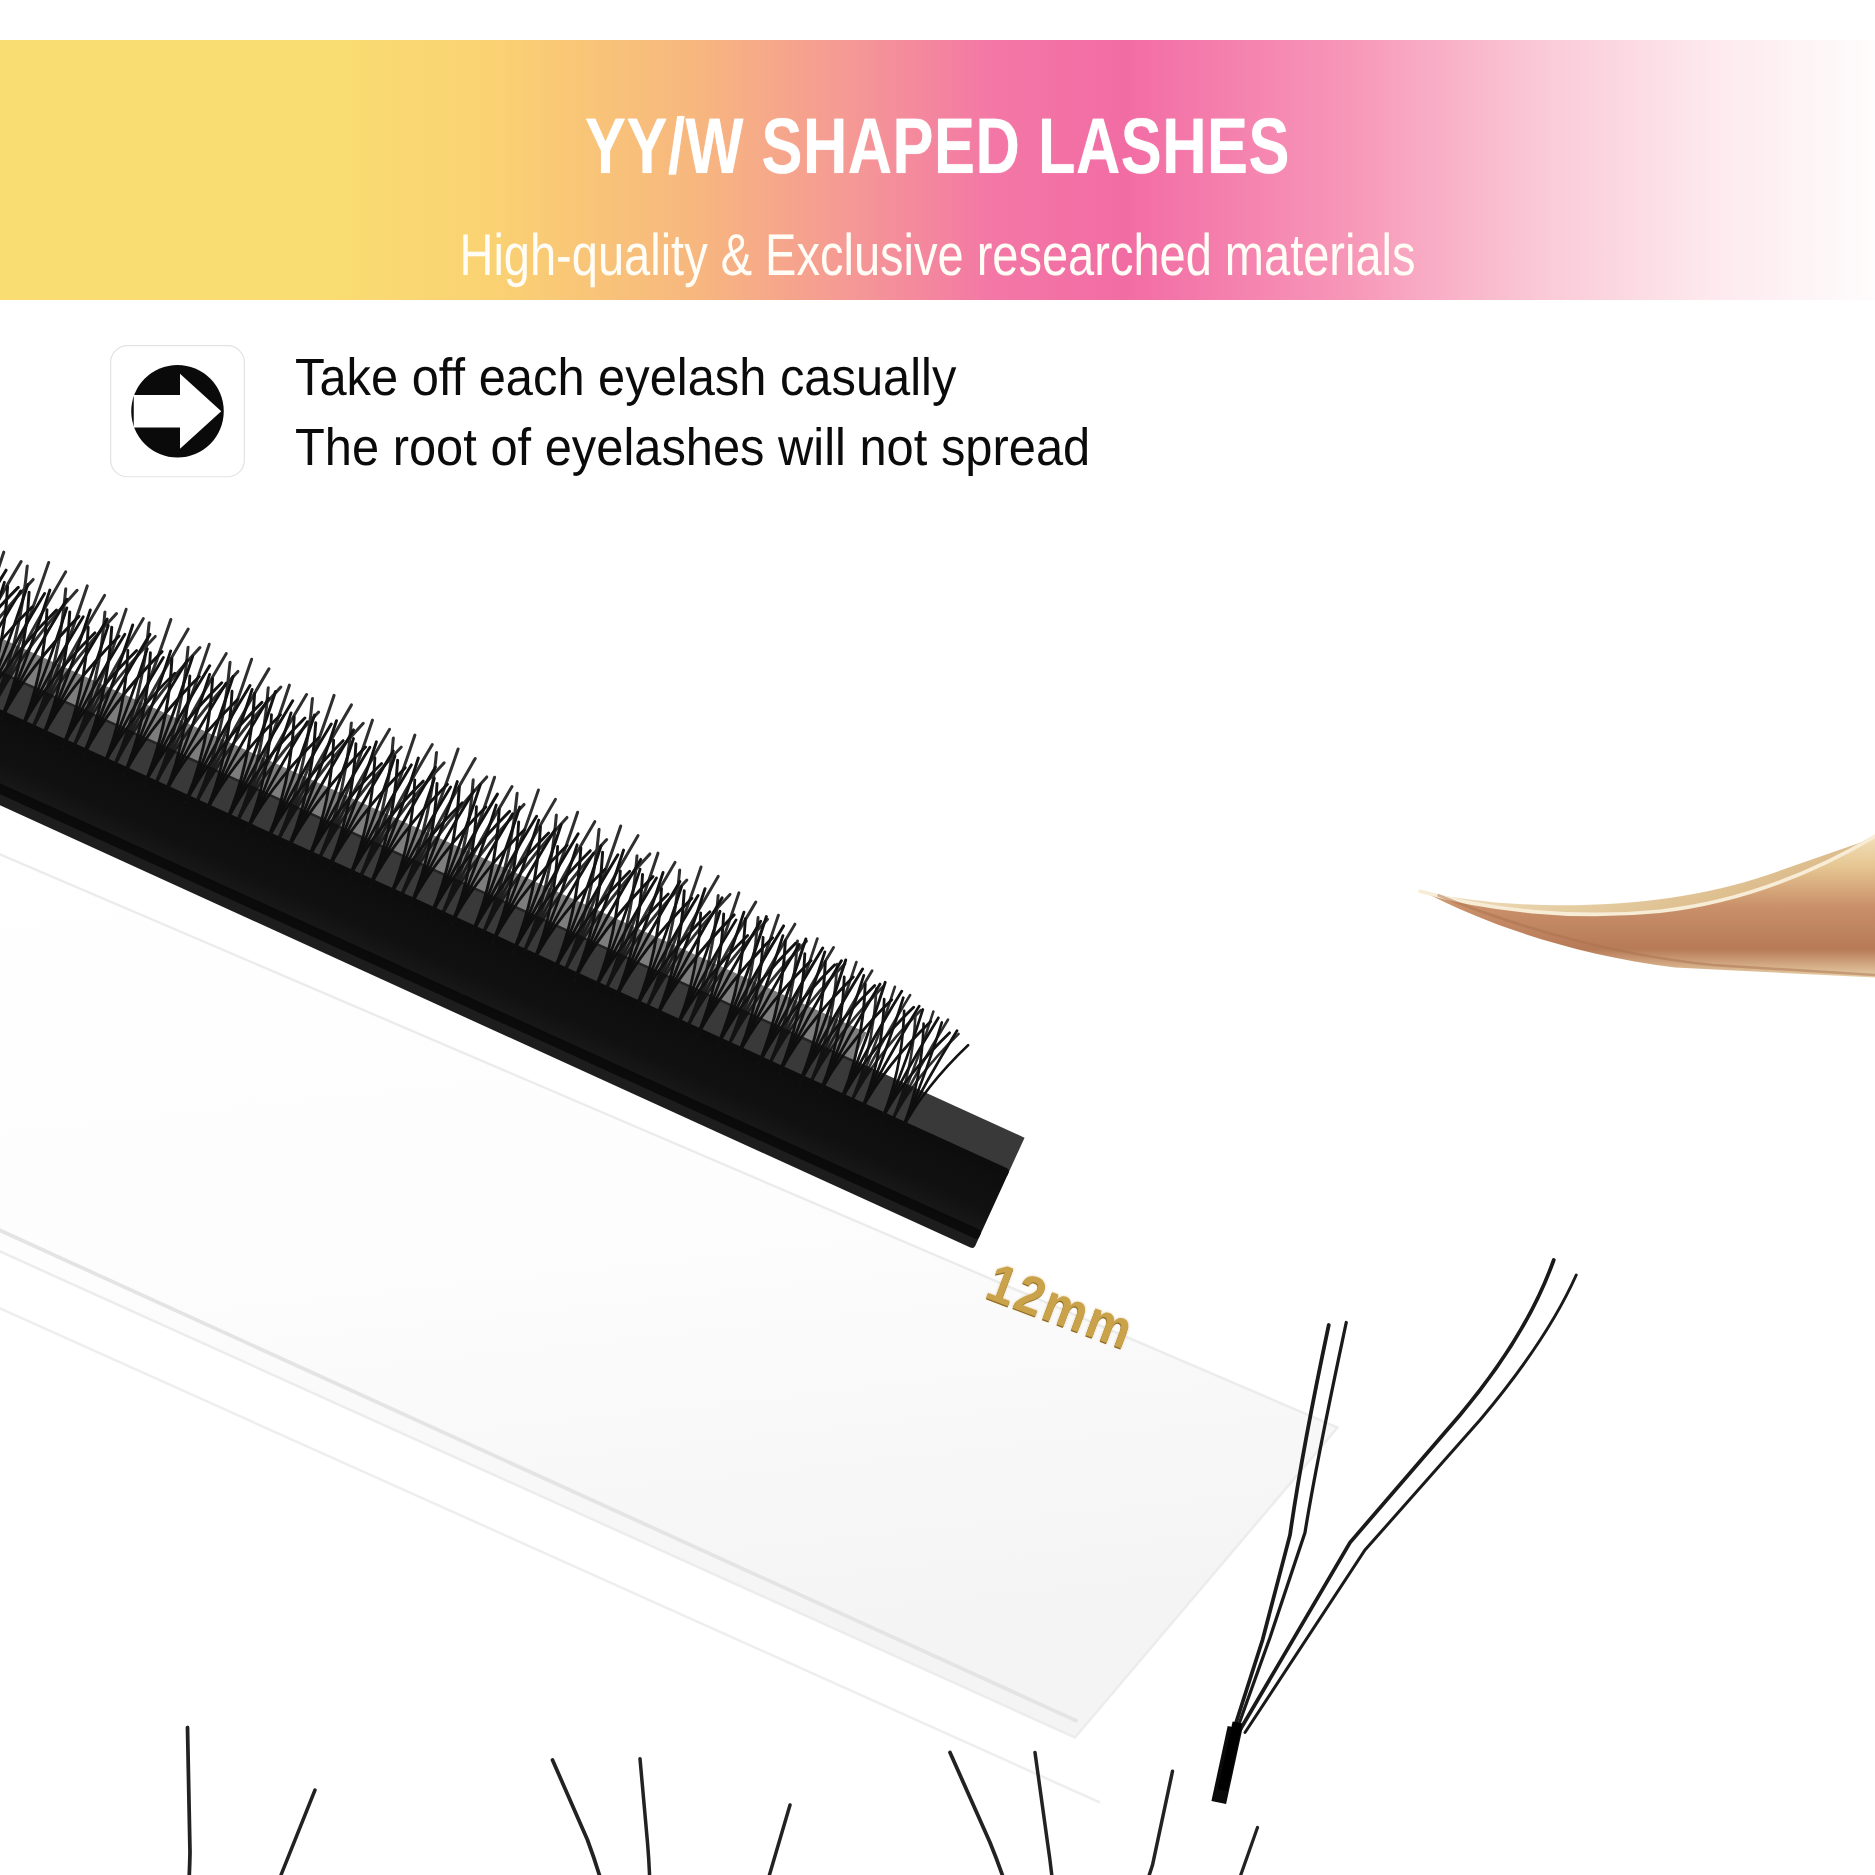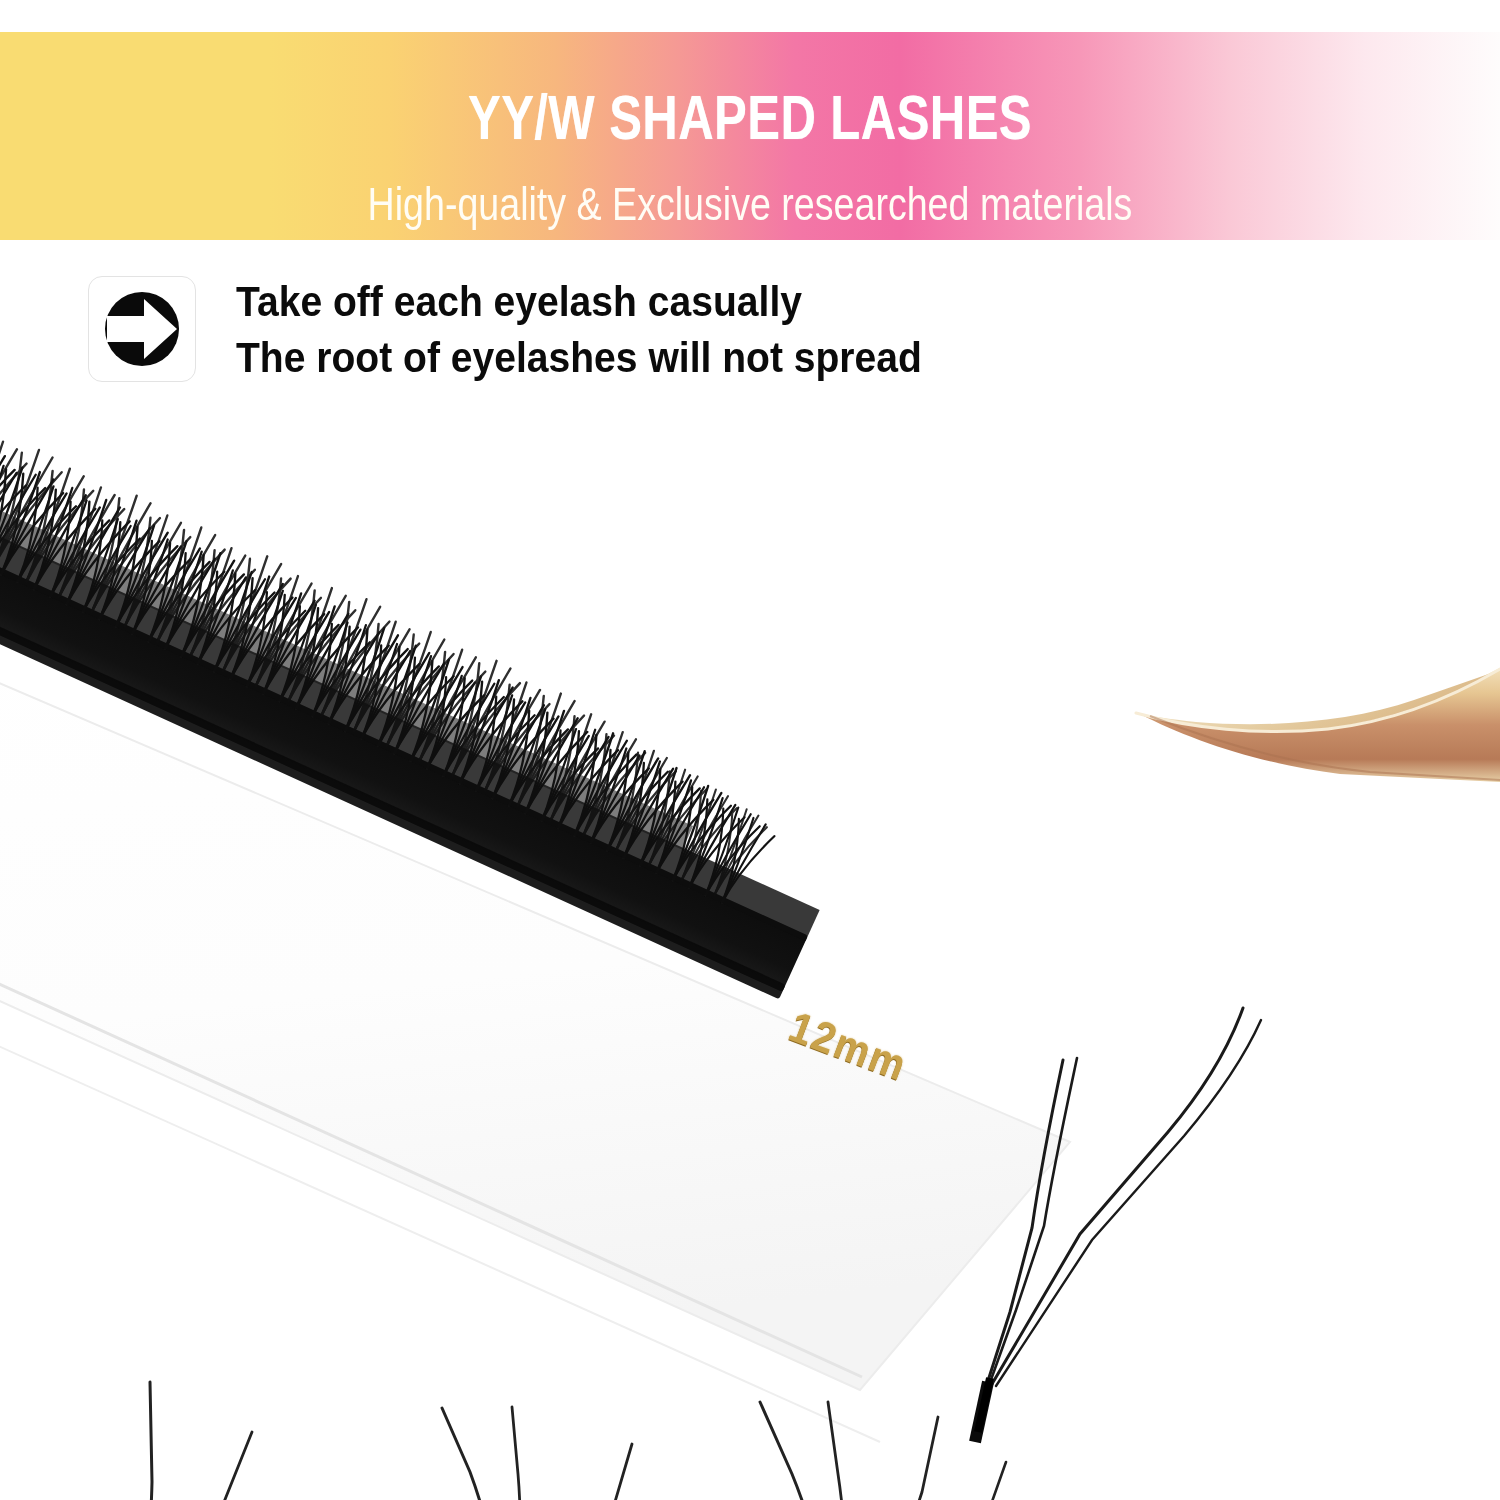--- a/index.html
+++ b/index.html
@@ -87,21 +87,20 @@
     background: #ffffff;
     box-sizing: border-box;
   }
   #arrow-badge svg { display: block; }
 
   #instruction-text {
     position: absolute;
     left: 148px;
     top: -2px;
     width: 950px;
-    font-weight: bold;
   }
   .instruction-line {
     color: #0b0b0b;
     font-size: 42px;
     line-height: 56px;
     white-space: nowrap;
     transform: scaleX(0.93);
     transform-origin: left center;
   }
 

